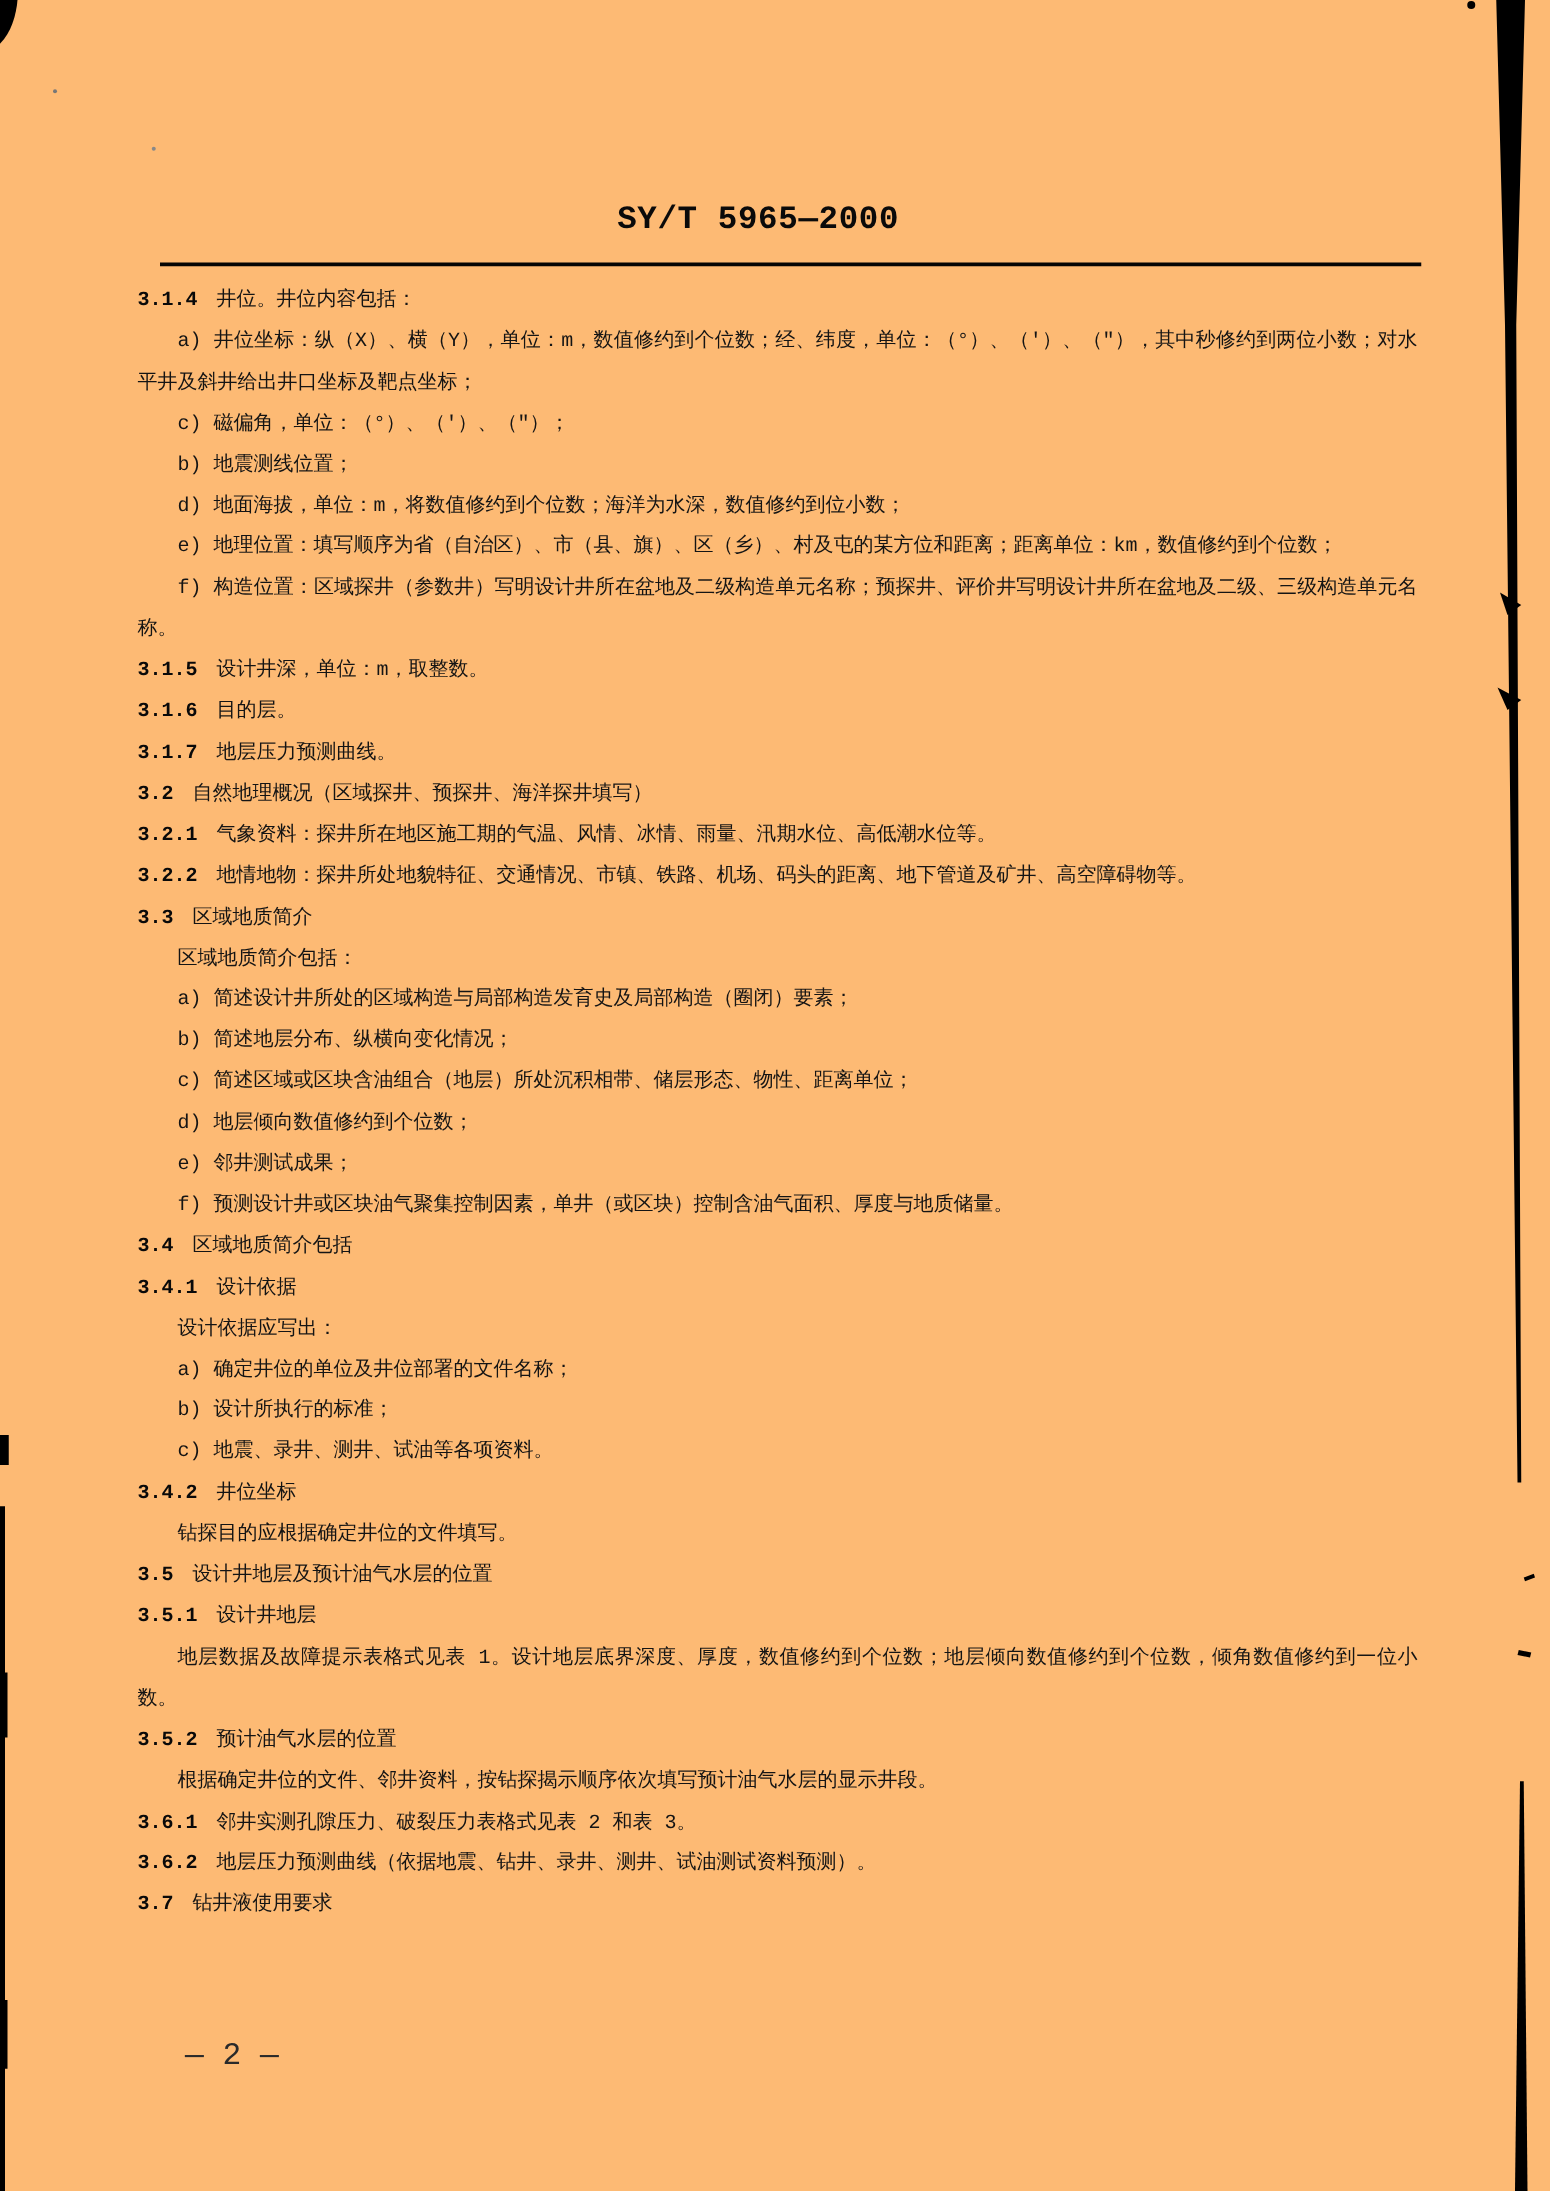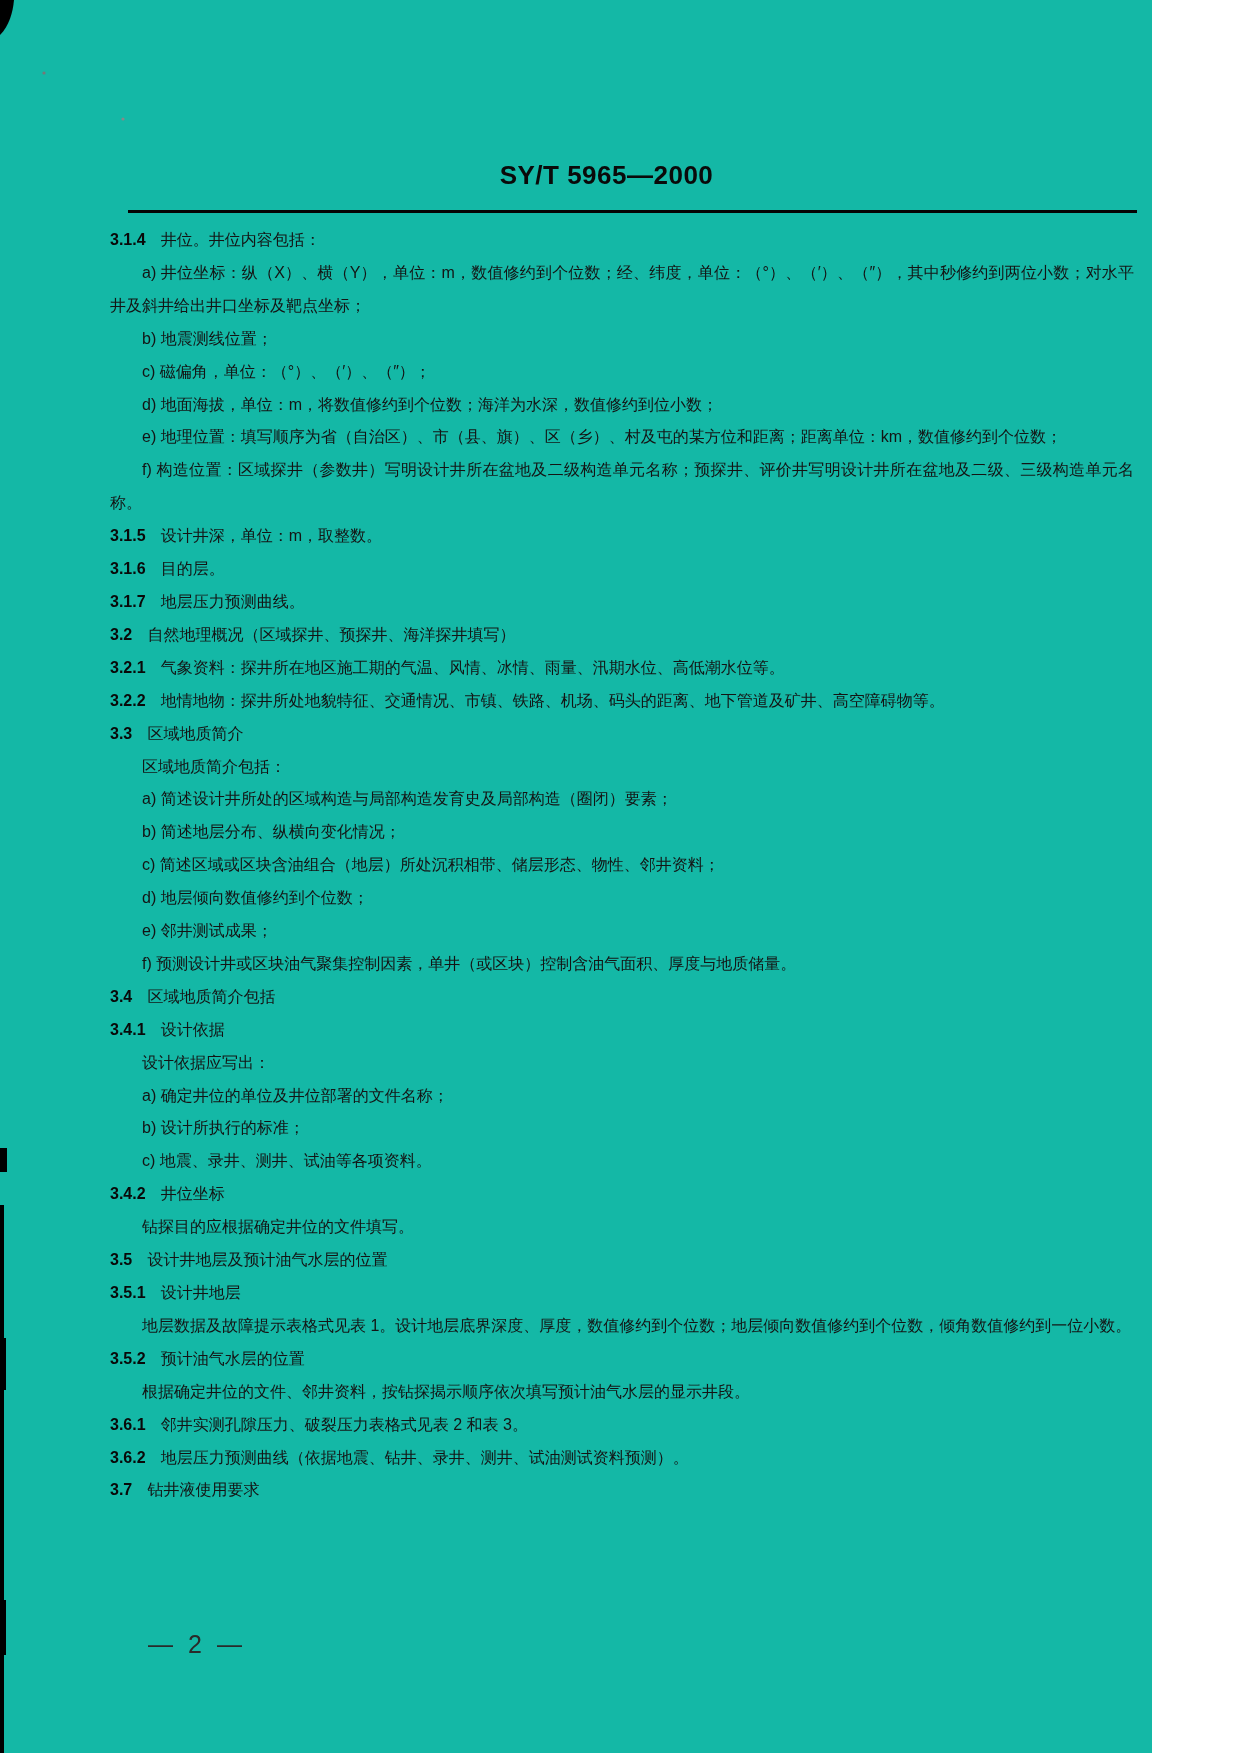--- a/index.html
+++ b/index.html
@@ -1,21 +1,21 @@
 <!DOCTYPE html>
 <html><head>
 <meta charset="utf-8">
 <style>
   html,body { margin:0; padding:0; }
   .page {
     position:relative;
-    width:1152px; height:1753px;
-    background:#14b8a6;
+    width:1240px; height:1753px;
+    background:#fdba74;
     overflow:hidden;
-    font-family:Liberation Sans, sans-serif;
+    font-family:Liberation Mono, monospace;
     color:#141414;
   }
   .doc-header {
     position:absolute; top:160px; left:0; width:1213px;
     text-align:center;
     font-weight:bold; font-size:26px; letter-spacing:0.5px;
     color:#0a0a0a;
   }
   .header-rule {
     position:absolute; left:128px; top:210px;
@@ -41,36 +41,36 @@
 
 <div class="page">
 
   <div class="doc-header">SY/T 5965—2000</div>
 
   <div class="header-rule"></div>
 
   <div class="content">
       <p class="clause"><span class="num">3.1.4</span><span class="txt">井位。井位内容包括：</span></p>
       <p class="item">a) 井位坐标：纵（X）、横（Y），单位：m，数值修约到个位数；经、纬度，单位：（°）、（′）、（″），其中秒修约到两位小数；对水平井及斜井给出井口坐标及靶点坐标；</p>
+      <p class="item">c) 磁偏角，单位：（°）、（′）、（″）；</p>
       <p class="item">b) 地震测线位置；</p>
-      <p class="item">c) 磁偏角，单位：（°）、（′）、（″）；</p>
       <p class="item">d) 地面海拔，单位：m，将数值修约到个位数；海洋为水深，数值修约到位小数；</p>
       <p class="item">e) 地理位置：填写顺序为省（自治区）、市（县、旗）、区（乡）、村及屯的某方位和距离；距离单位：km，数值修约到个位数；</p>
       <p class="item">f) 构造位置：区域探井（参数井）写明设计井所在盆地及二级构造单元名称；预探井、评价井写明设计井所在盆地及二级、三级构造单元名称。</p>
       <p class="clause"><span class="num">3.1.5</span><span class="txt">设计井深，单位：m，取整数。</span></p>
       <p class="clause"><span class="num">3.1.6</span><span class="txt">目的层。</span></p>
       <p class="clause"><span class="num">3.1.7</span><span class="txt">地层压力预测曲线。</span></p>
       <p class="clause"><span class="num">3.2</span><span class="txt">自然地理概况（区域探井、预探井、海洋探井填写）</span></p>
       <p class="clause"><span class="num">3.2.1</span><span class="txt">气象资料：探井所在地区施工期的气温、风情、冰情、雨量、汛期水位、高低潮水位等。</span></p>
       <p class="clause"><span class="num">3.2.2</span><span class="txt">地情地物：探井所处地貌特征、交通情况、市镇、铁路、机场、码头的距离、地下管道及矿井、高空障碍物等。</span></p>
       <p class="clause"><span class="num">3.3</span><span class="txt">区域地质简介</span></p>
       <p class="para">区域地质简介包括：</p>
       <p class="item">a) 简述设计井所处的区域构造与局部构造发育史及局部构造（圈闭）要素；</p>
       <p class="item">b) 简述地层分布、纵横向变化情况；</p>
-      <p class="item">c) 简述区域或区块含油组合（地层）所处沉积相带、储层形态、物性、邻井资料；</p>
+      <p class="item">c) 简述区域或区块含油组合（地层）所处沉积相带、储层形态、物性、距离单位；</p>
       <p class="item">d) 地层倾向数值修约到个位数；</p>
       <p class="item">e) 邻井测试成果；</p>
       <p class="item">f) 预测设计井或区块油气聚集控制因素，单井（或区块）控制含油气面积、厚度与地质储量。</p>
       <p class="clause"><span class="num">3.4</span><span class="txt">区域地质简介包括</span></p>
       <p class="clause"><span class="num">3.4.1</span><span class="txt">设计依据</span></p>
       <p class="para">设计依据应写出：</p>
       <p class="item">a) 确定井位的单位及井位部署的文件名称；</p>
       <p class="item">b) 设计所执行的标准；</p>
       <p class="item">c) 地震、录井、测井、试油等各项资料。</p>
       <p class="clause"><span class="num">3.4.2</span><span class="txt">井位坐标</span></p>

